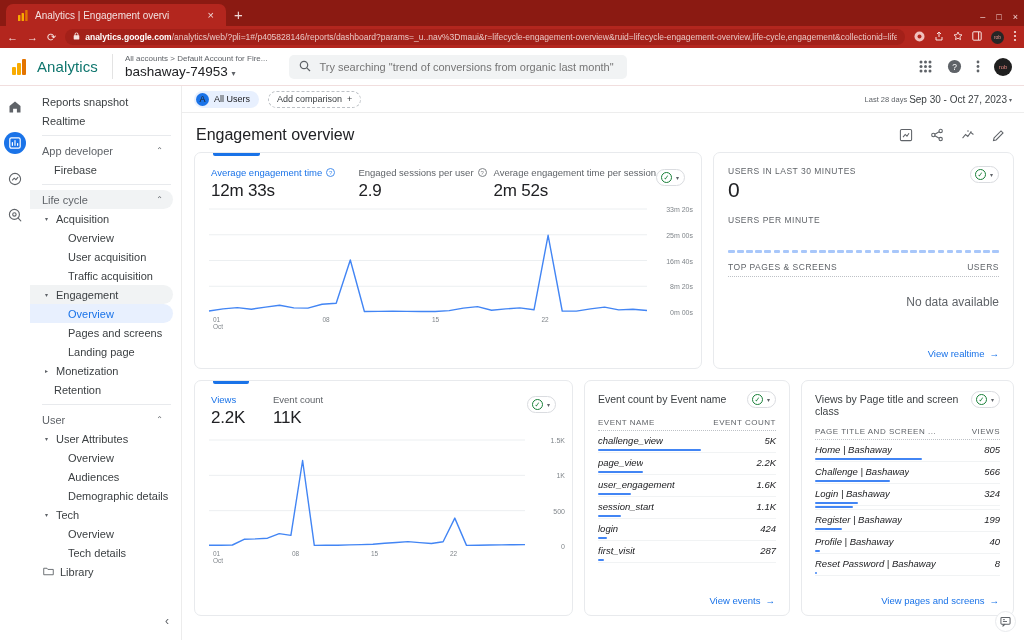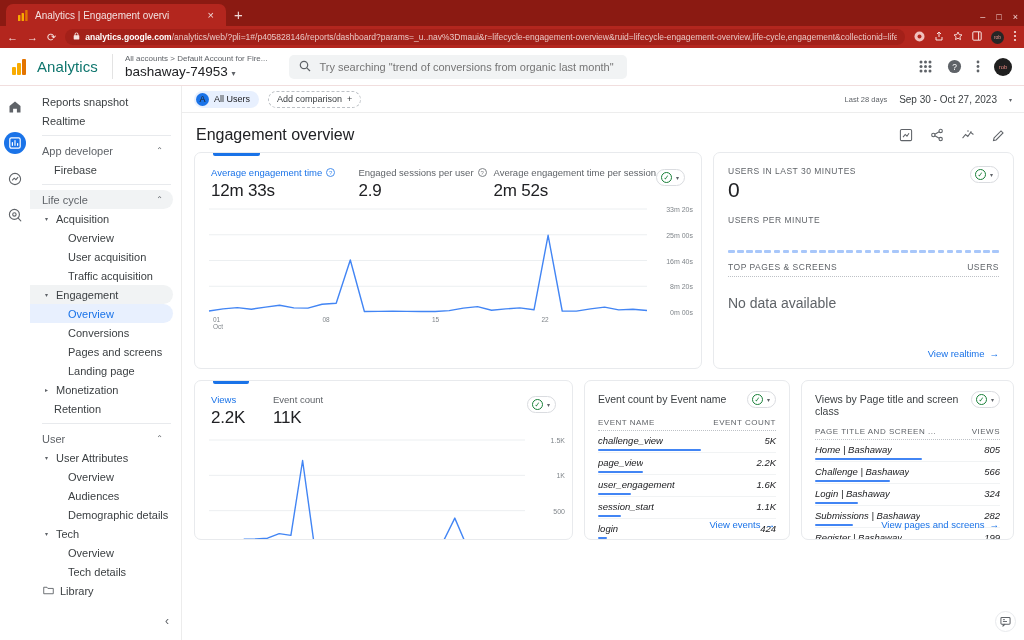--- a/index.html
+++ b/index.html
@@ -129,33 +129,33 @@
   .pill-dot {
     width: 13px; height: 13px; border-radius: 50%; background: #1a73e8;
     color: #fff; font-size: 7px; display: flex; align-items: center; justify-content: center;
   }
   .pill-users span { font-size: 9px; color: #202124; }
   .pill-add {
     display: flex; align-items: center; gap: 5px; border: 1px dashed #bdc1c6;
     border-radius: 11px; height: 17px; padding: 0 8px; font-size: 9px;
     color: #3c4043; cursor: pointer;
   }
-  .cmp-right { margin-left: auto; display: flex; align-items: center; gap: 12px; }
+  .cmp-right { margin-left: auto; display: flex; align-items: center; gap: 2px; }
   .lastdays { font-size: 7.5px; color: #5f6368; }
   .daterange { font-size: 10px; color: #3c4043; cursor: pointer; }
 
   .title-bar { display: flex; align-items: center; padding: 13px 14px 8px 14px; }
   .page-title { font-size: 16px; color: #202124; font-weight: 400; }
   .title-icons { margin-left: auto; display: flex; gap: 17px; color: #5f6368; padding-right: 4px; }
   .title-icons > * { cursor: pointer; display: flex; }
 
   .cards { flex: 1; padding: 0 10px 8px 12px; overflow: hidden; background: #fff; }
   .row { display: flex; gap: 11px; }
   .row.r1 { height: 217px; margin-bottom: 11px; }
-  .row.r2 { height: 160px; }
+  .row.r2 { height: 236px; }
   .card {
     background: #fff; border: 1px solid #e8eaed; border-radius: 7px;
     position: relative; overflow: hidden;
   }
   .card.c-eng { flex: 0 0 508px; }
   .card.c-rt   { flex: 1; }
   .card.c-views { flex: 0 0 379px; }
   .card.c-ev  { flex: 0 0 206px; }
   .card.c-pg  { flex: 1; }
   .tab-accent { position: absolute; top: 0; left: 18px; width: 47px; height: 3px; background: #1a73e8; border-radius: 0 0 2px 2px; }
@@ -189,21 +189,21 @@
   .rt-head { display: flex; align-items: flex-start; }
   .caps { font-size: 8.5px; color: #5f6368; letter-spacing: .5px; }
   .rt-big { font-size: 21px; color: #202124; margin-top: 2px; letter-spacing: -.3px; }
   .upm { margin-top: 13px; }
   .bars { display: flex; gap: 2.5px; margin-top: 25px; height: 3px; }
   .bars i { flex: 1; background: #a8c7fa; border-radius: 1px; display: block; }
   .tbl-head {
     display: flex; justify-content: space-between; border-bottom: 1px dotted #bdc1c6;
     padding-bottom: 4px; margin-top: 9px;
   }
-  .nodata { text-align: left; font-size: 14px; color: #5f6368; margin-top: 18px; }
+  .nodata { text-align: right; font-size: 12px; color: #5f6368; margin-top: 18px; }
   .card-link {
     position: absolute; right: 14px; bottom: 9px; font-size: 9.5px; color: #1a73e8;
     display: flex; align-items: center; gap: 5px; cursor: pointer;
   }
 
   
   .lc-pad { padding: 12px 13px 0 13px; }
   .lc-head { display: flex; align-items: flex-start; }
   .lc-title { font-size: 10.5px; color: #3c4043; flex: 1; }
   .lc-cols {
@@ -413,23 +413,20 @@
           </div>
           <div class="nav-row l2">
             <span>Traffic acquisition</span>
           </div>
           <div class="nav-row l1 grouped">
             <span class="caret">▾</span>
             <span>Engagement</span>
           </div>
           <div class="nav-row l2 selected">
             <span>Overview</span>
-          </div>
-          <div class="nav-row l2">
-            <span>Conversions</span>
           </div>
           <div class="nav-row l2">
             <span>Pages and screens</span>
           </div>
           <div class="nav-row l2">
             <span>Landing page</span>
           </div>
           <div class="nav-row l1">
             <span class="caret">▸</span>
             <span>Monetization</span>
@@ -775,24 +772,20 @@
                     <div class="lr-bar" style="width: 40.6%;"></div>
                   </div>
                   <div class="lrow">
                     <div class="lr-top">
                       <span class="lr-name">Login | Bashaway</span>
                       <span class="lr-val">324</span>
                     </div>
                     <div class="lr-bar" style="width: 23.2%;"></div>
                   </div>
                   <div class="lrow">
-                    <div class="lr-top">
-                      <span class="lr-name">Submissions | Bashaway</span>
-                      <span class="lr-val">282</span>
-                    </div>
                     <div class="lr-bar" style="width: 20.3%;"></div>
                   </div>
                   <div class="lrow">
                     <div class="lr-top">
                       <span class="lr-name">Register | Bashaway</span>
                       <span class="lr-val">199</span>
                     </div>
                     <div class="lr-bar" style="width: 14.5%;"></div>
                   </div>
                   <div class="lrow">

